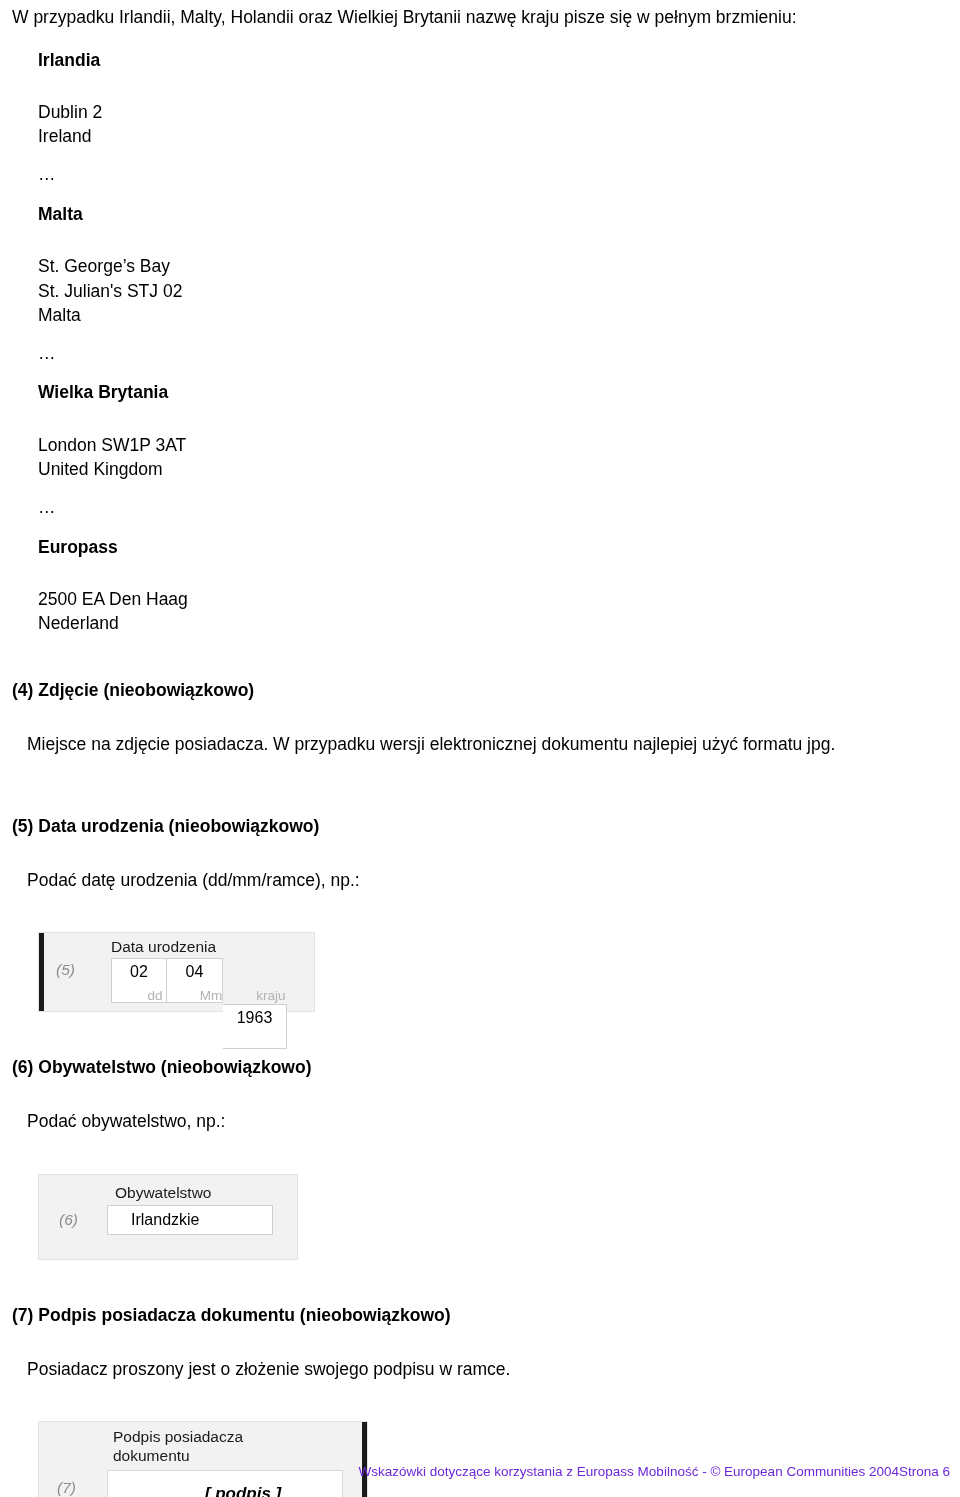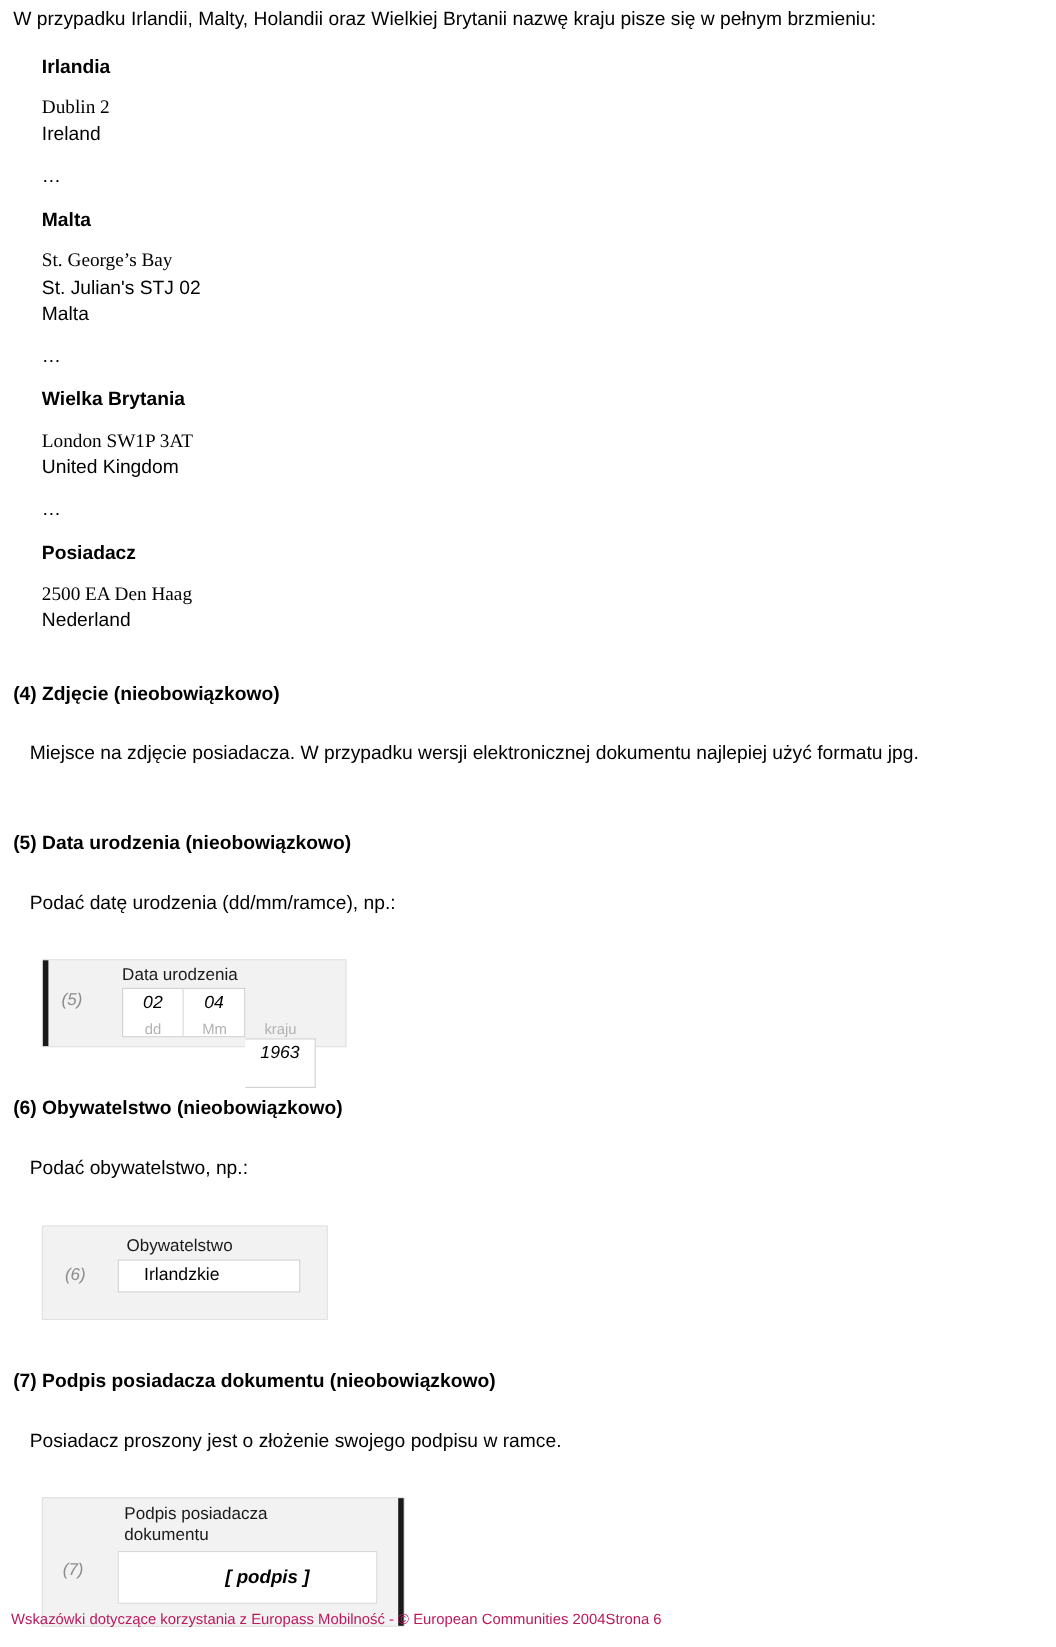--- a/index.html
+++ b/index.html
@@ -42,22 +42,21 @@
     font-weight: bold;
     line-height: 1.0;
     margin: 22px 0 0 0;
   }
   .addr-line {
     font-size: 17.5px;
     line-height: 1.38;
     margin: 0;
   }
   .addr-line.first-line {
-    margin-top: 16px;
-    font-family: Liberation Serif, serif;
+    margin-top: 31px;
   }
   .ellipsis {
     font-size: 17.5px;
     line-height: 1.0;
     margin: 18px 0 0 0;
     letter-spacing: 1px;
   }
 
   
   .sect-head {
@@ -134,29 +133,28 @@
   }
   #date-box .cell {
     background: #ffffff;
     border: 1px solid #cfcfcf;
     box-sizing: border-box;
     height: 45px;
     line-height: 26px;
     text-align: center;
     font-size: 16px;
     color: #000000;
-    font-style: italic;
   }
   #date-box .cell.dd   { width: 56px; }
   #date-box .cell.mm   { width: 56px; border-left: none; }
   #date-box .cell.rrrr { width: 64px; border-left: none; margin-top: 46px; }
 
   #date-box .hints {
     position: absolute;
-    left: 72px;
+    left: 88px;
     top: 55px;
     display: flex;
   }
   #date-box .hint {
     text-align: center;
     font-size: 13.5px;
     color: #b2b2b2;
   }
   #date-box .hint.dd   { width: 56px; }
   #date-box .hint.mm   { width: 56px; }
@@ -230,24 +228,24 @@
     padding-left: 36px;
   }
 
   
   .footer {
     position: absolute;
     left: 10px;
     right: 10px;
     bottom: 24px;
     display: flex;
-    justify-content: flex-start;
+    justify-content: flex-end;
     align-items: baseline;
     font-size: 13.5px;
-    color: #be185d;
+    color: #6d28d9;
   }
   .footer .f-left  { white-space: nowrap; }
   .footer .f-right { white-space: nowrap; }
 </style>
 </head>
 <body>
 
 <div class="page">
 
   <p class="intro">W przypadku Irlandii, Malty, Holandii oraz Wielkiej Brytanii nazwę kraju pisze się w pełnym brzmieniu:</p>
@@ -270,21 +268,21 @@
     <p class="ellipsis">…</p>
 
     <div>
       <p class="addr-country">Wielka Brytania</p>
       <p class="addr-line first-line">London SW1P 3AT</p>
       <p class="addr-line">United Kingdom</p>
     </div>
     <p class="ellipsis">…</p>
 
     <div>
-      <p class="addr-country">Posiadacz</p>
+      <p class="addr-country">Europass</p>
       <p class="addr-line first-line">2500 EA Den Haag</p>
       <p class="addr-line">Nederland</p>
     </div>
   </div>
 
   <div class="gap-xl"></div>
 
   <p class="sect-head"><span class="strong">(4)</span><span class="strong">&nbsp;</span><span class="strong">Zdjęcie</span><span class="light">&nbsp;</span><span class="light">(nieobowiązkowo)</span></p>
   <div class="gap-s"></div>
   <p class="sect-body">Miejsce na zdjęcie posiadacza. W przypadku wersji elektronicznej dokumentu najlepiej użyć formatu jpg.</p>

